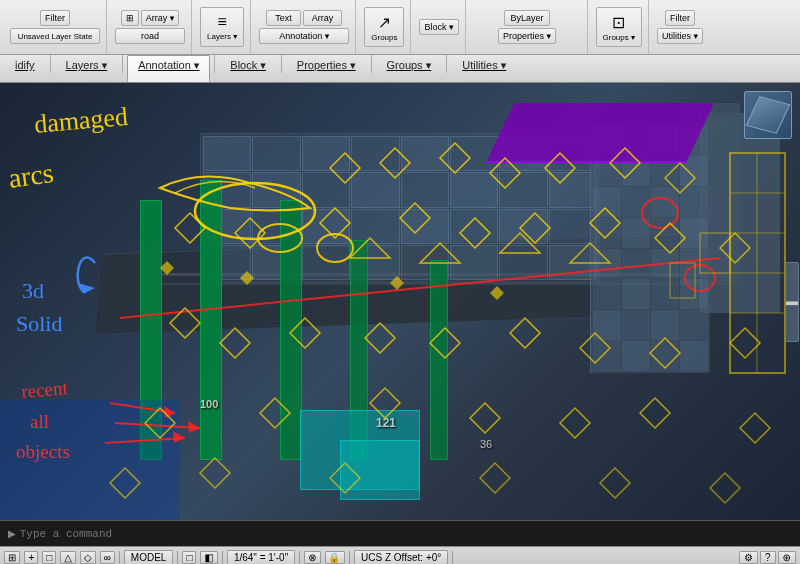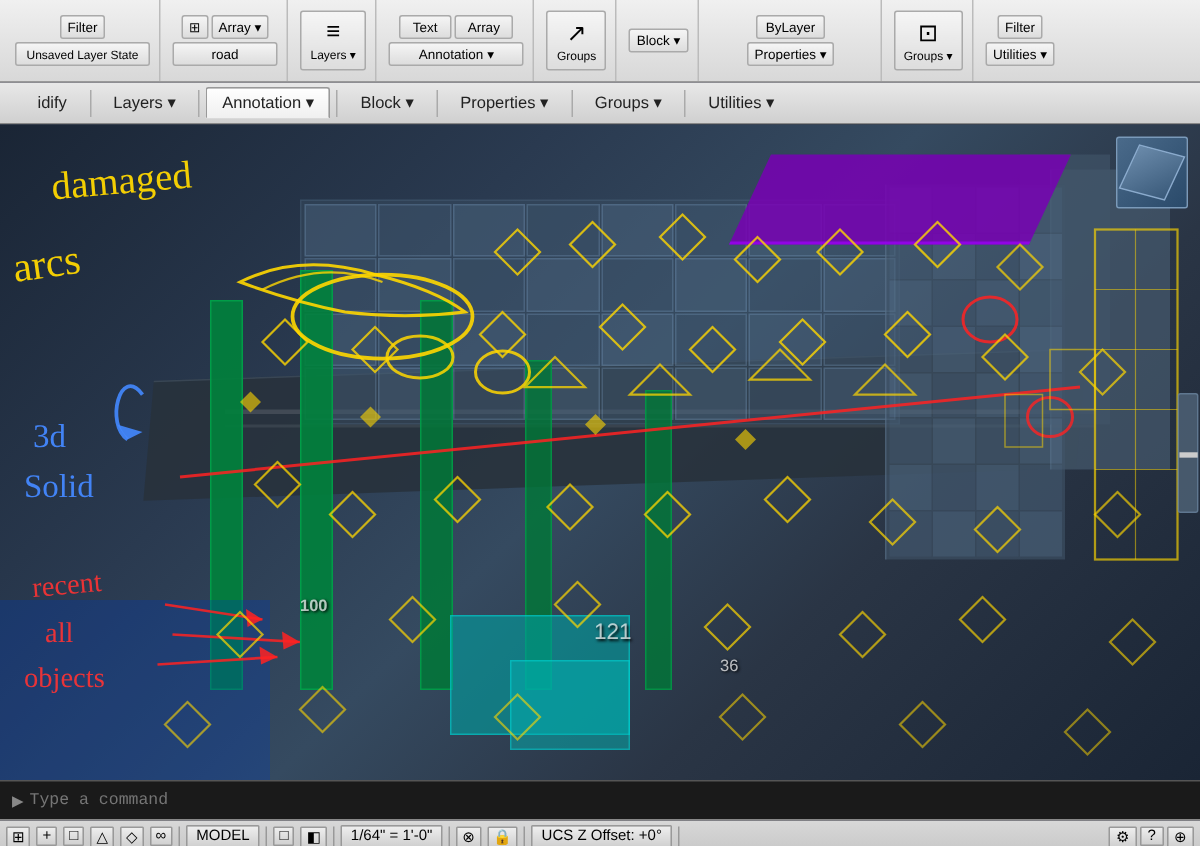--- a/index.html
+++ b/index.html
@@ -17,24 +17,24 @@
       overflow: hidden;
       position: relative;
     }
 
     
     #ribbon {
       height: 28px;
       background: linear-gradient(180deg, #e8e8e8 0%, #d0d0d0 100%);
       border-bottom: 1px solid #888;
       display: flex;
-      align-items: center;
-      padding: 0 14px;
+      padding: 0 4px;
       gap: 1px;
       overflow: hidden;
+      text-decoration: underline;
     }
 
     .ribbon-tab {
       padding: 3px 10px;
       font-size: 11px;
       color: #222;
       cursor: pointer;
       border: 1px solid transparent;
       border-radius: 2px 2px 0 0;
       white-space: nowrap;
@@ -394,21 +394,21 @@
   <div style="position:absolute; bottom:60px; left:430px; width:18px; height:200px; background:rgba(0,120,55,0.8); border:1px solid rgba(0,180,80,0.5);"></div>
 
   <div style="position:absolute; bottom:30px; left:300px; width:120px; height:80px; background:rgba(0,160,160,0.6); border:1px solid rgba(0,220,220,0.5);"></div>
   <div style="position:absolute; bottom:20px; left:340px; width:80px; height:60px; background:rgba(0,180,180,0.5); border:1px solid rgba(0,230,230,0.4);"></div>
 
   <div style="position:absolute; top:20px; right:100px; width:200px; height:60px; background:rgba(120,0,180,0.85); transform:skewX(-25deg); border-bottom:2px solid rgba(160,0,255,0.7);"></div>
 
   <div style="position:absolute; bottom:0px; left:0px; width:180px; height:120px; background:rgba(0,60,180,0.3);"></div>
 
   <div style="position:absolute; bottom:110px; left:200px; color:rgba(255,255,255,0.7); font-size:11px; font-weight:bold; text-shadow:1px 1px 2px #000;">100</div>
-  <div style="position:absolute; bottom:90px; left:396px; color:rgba(255,255,255,0.7); font-size:15px; font-weight:normal; text-shadow:1px 1px 2px #000;">121</div>
+  <div style="position:absolute; bottom:90px; left:376px; color:rgba(255,255,255,0.7); font-size:12px; font-weight:bold; text-shadow:1px 1px 2px #000;">121</div>
   <div style="position:absolute; bottom:70px; left:480px; color:rgba(255,255,255,0.7); font-size:11px; font-weight:normal; text-shadow:1px 1px 2px #000;">36</div>
 
   <svg id="annotations-svg" xmlns="http://www.w3.org/2000/svg">
 
     <text x="35" y="50" fill="#FFD700" font-size="26" font-family="cursive" transform="rotate(-5, 35, 50)" opacity="0.95">damaged</text>
 
     <text x="10" y="105" fill="#FFD700" font-size="28" font-family="cursive" transform="rotate(-8, 10, 105)" opacity="0.95">arcs</text>
 
     <text x="22" y="215" fill="#4488ff" font-size="22" font-family="cursive" opacity="0.95">3d</text>
 

